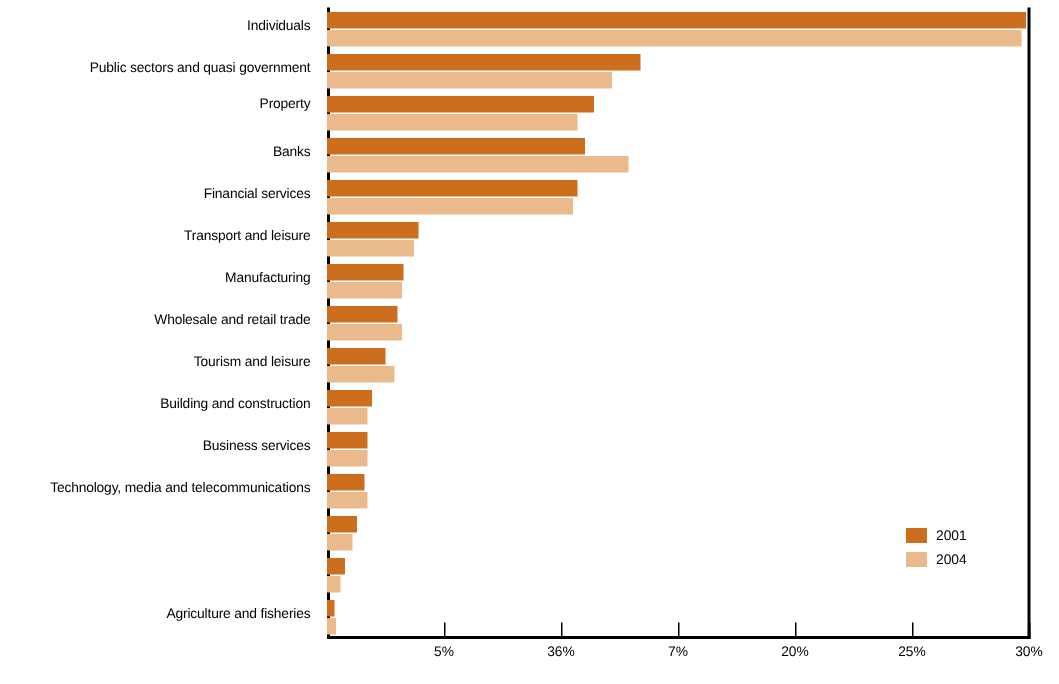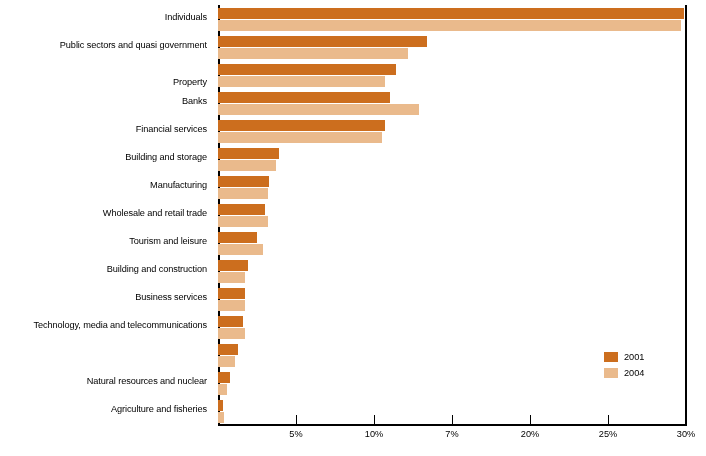--- a/index.html
+++ b/index.html
@@ -132,31 +132,30 @@
   }
 </style>
 </head>
 <body>
 
 <div id="chart-root">
 
   <div id="category-axis">
       <div class="cat-label" style="top: 12px;">Individuals</div>
       <div class="cat-label" style="top: 40px;">Public sectors and quasi government</div>
-      <div class="cat-label" style="top: 77px;">Property</div>
+      <div class="cat-label" style="top: 64px;">Property</div>
       <div class="cat-label" style="top: 96px;">Banks</div>
       <div class="cat-label" style="top: 124px;">Financial services</div>
-      <div class="cat-label" style="top: 152px;">Building and storage</div>
+      <div class="cat-label" style="top: 152px;">Transport and leisure</div>
       <div class="cat-label" style="top: 180px; text-align: right;">Manufacturing</div>
       <div class="cat-label" style="top: 208px;">Wholesale and retail trade</div>
       <div class="cat-label" style="top: 236px;">Tourism and leisure</div>
       <div class="cat-label" style="top: 292px;">Business services</div>
       <div class="cat-label" style="top: 264px;">Building and construction</div>
       <div class="cat-label" style="top: 320px;">Technology, media and telecommunications</div>
-      <div class="cat-label" style="top: 376px;">Natural resources and nuclear</div>
       <div class="cat-label" style="top: 404px;">Agriculture and fisheries</div>
     </div>
 
   <div id="axis-left"></div>
   <div id="axis-right-cap"></div>
   <div id="axis-bottom"></div>
 
   <div id="plot-area">
       <div class="bar-group" style="top: 3px;">
         <div class="bar s2005" title="Individuals 2005: 29.9%" style="width: 466.44px; background: rgb(204, 110, 30);"></div>
@@ -227,21 +226,21 @@
       </div>
       <div class="legend-row">
         <span class="legend-swatch" style="background: rgb(234, 186, 140);"></span>
         <span class="legend-text">2004</span>
       </div>
     </div>
 
 <div class="x-tick" style="left: 296px;"></div>
     <div class="x-tick-label" style="left: 296px;">5%</div>
     <div class="x-tick" style="left: 374px;"></div>
-    <div class="x-tick-label" style="left: 374px;">10%</div>
+    <div class="x-tick-label" style="left: 374px;">36%</div>
     <div class="x-tick" style="left: 452px;"></div>
     <div class="x-tick-label" style="left: 452px;">7%</div>
     <div class="x-tick" style="left: 530px;"></div>
     <div class="x-tick-label" style="left: 530px;">20%</div>
     <div class="x-tick" style="left: 608px;"></div>
     <div class="x-tick-label" style="left: 608px;">25%</div>
     <div class="x-tick" style="left: 686px;"></div>
     <div class="x-tick-label" style="left: 686px;">30%</div>
   </div>
 

